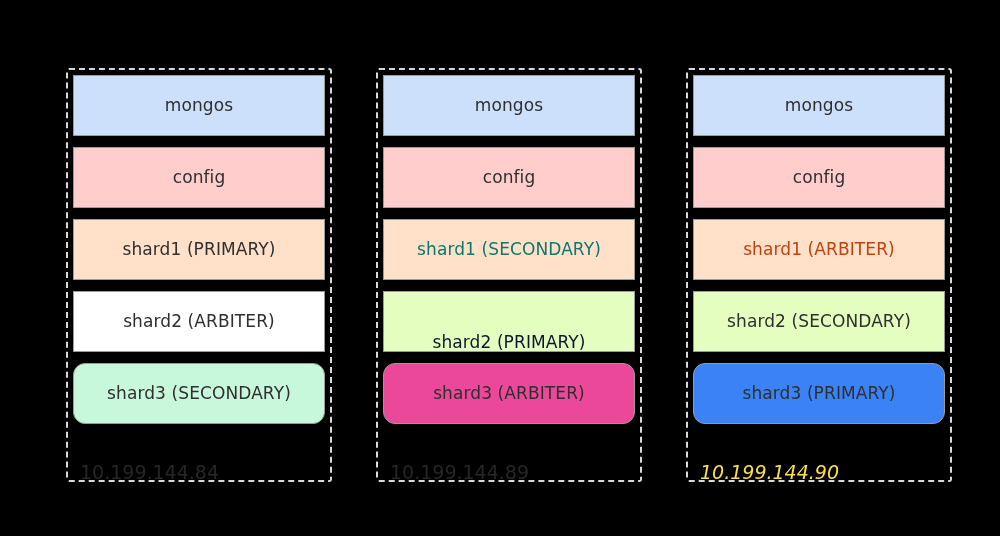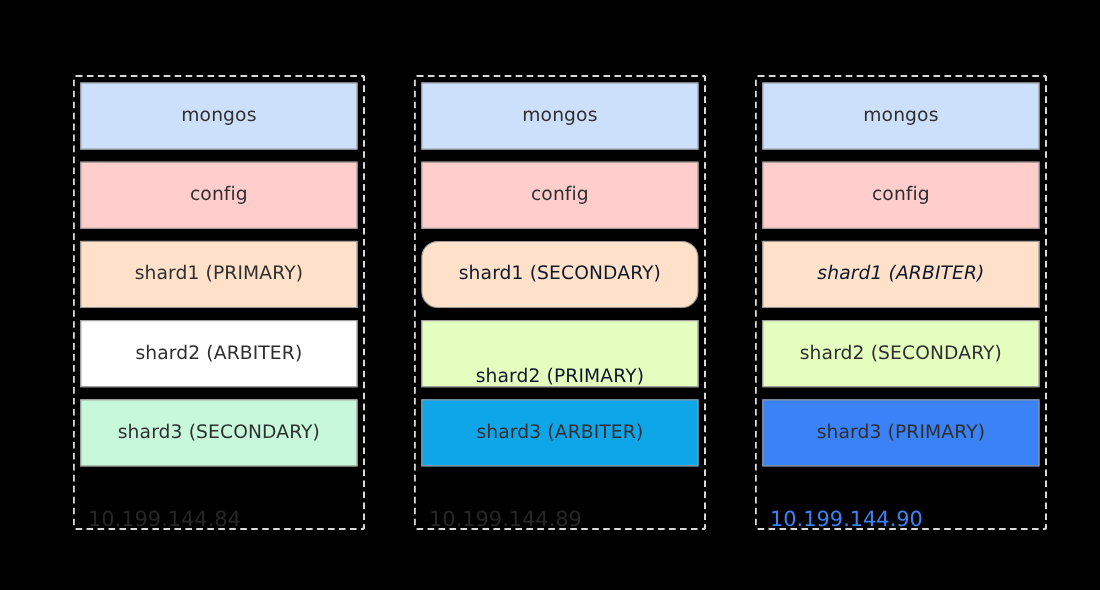--- a/index.html
+++ b/index.html
@@ -46,20 +46,21 @@
     justify-content: center;
     color: #2f2f2f;
     font-size: 17px;
     line-height: 1;
     letter-spacing: 0.1px;
     white-space: nowrap;
   }
 
   .service:last-child {
     margin-bottom: 0;
+    border-radius: 12px;
   }
 
   .node-ip {
     position: absolute;
     left: 12px;
     right: 0;
     bottom: -2px;
     text-align: left;
     color: #262626;
     font-size: 19px;
@@ -92,45 +93,45 @@
       <div class="node-ip" style="color: rgb(38, 38, 38);">10.199.144.84</div>
     </div>
     <div class="node" style="left: 376px; top: 68px; width: 266px; height: 414px; border-color: rgb(217, 217, 217);">
       <div class="node-services">
         <div class="service" style="background: rgb(204, 224, 251); border-color: rgb(154, 154, 154); color: rgb(47, 47, 47);">
           <span>mongos</span>
         </div>
         <div class="service" style="background: rgb(255, 205, 204); border-color: rgb(154, 154, 154); color: rgb(47, 47, 47);">
           <span>config</span>
         </div>
-        <div class="service" style="background: rgb(255, 225, 201); border-color: rgb(154, 154, 154); color: #0f172a; border-radius: 15px;">
+        <div class="service" style="background: rgb(255, 225, 201); border-color: rgb(154, 154, 154); color: #0f766e;">
           <span>shard1 (SECONDARY)</span>
         </div>
         <div class="service" style="background: rgb(227, 254, 191); border-color: rgb(154, 154, 154); color: #0f172a; align-items: flex-end;">
           <span>shard2 (PRIMARY)</span>
         </div>
-        <div class="service" style="background: #0ea5e9; border-color: rgb(154, 154, 154); color: rgb(47, 47, 47);">
+        <div class="service" style="background: #ec4899; border-color: rgb(154, 154, 154); color: rgb(47, 47, 47);">
           <span>shard3 (ARBITER)</span>
         </div>
       </div>
       <div class="node-ip" style="color: rgb(38, 38, 38);">10.199.144.89</div>
     </div>
     <div class="node" style="left: 686px; top: 68px; width: 266px; height: 414px; border-color: rgb(217, 217, 217);">
       <div class="node-services">
         <div class="service" style="background: rgb(204, 224, 251); border-color: rgb(154, 154, 154); color: rgb(47, 47, 47);">
           <span>mongos</span>
         </div>
         <div class="service" style="background: rgb(255, 205, 204); border-color: rgb(154, 154, 154); color: rgb(47, 47, 47);">
           <span>config</span>
         </div>
-        <div class="service" style="background: rgb(255, 225, 201); border-color: rgb(154, 154, 154); color: #0f172a; font-style: italic;">
+        <div class="service" style="background: rgb(255, 225, 201); border-color: rgb(154, 154, 154); color: #c2410c;">
           <span>shard1 (ARBITER)</span>
         </div>
         <div class="service" style="background: rgb(227, 254, 191); border-color: rgb(154, 154, 154); color: rgb(47, 47, 47);">
           <span>shard2 (SECONDARY)</span>
         </div>
         <div class="service" style="background: #3b82f6; border-color: rgb(154, 154, 154); color: rgb(47, 47, 47);">
           <span>shard3 (PRIMARY)</span>
         </div>
       </div>
-      <div class="node-ip" style="color: #3b82f6;">10.199.144.90</div>
+      <div class="node-ip" style="color: #fde047; font-style: italic;">10.199.144.90</div>
     </div>
   </div>
 
 </body></html>

